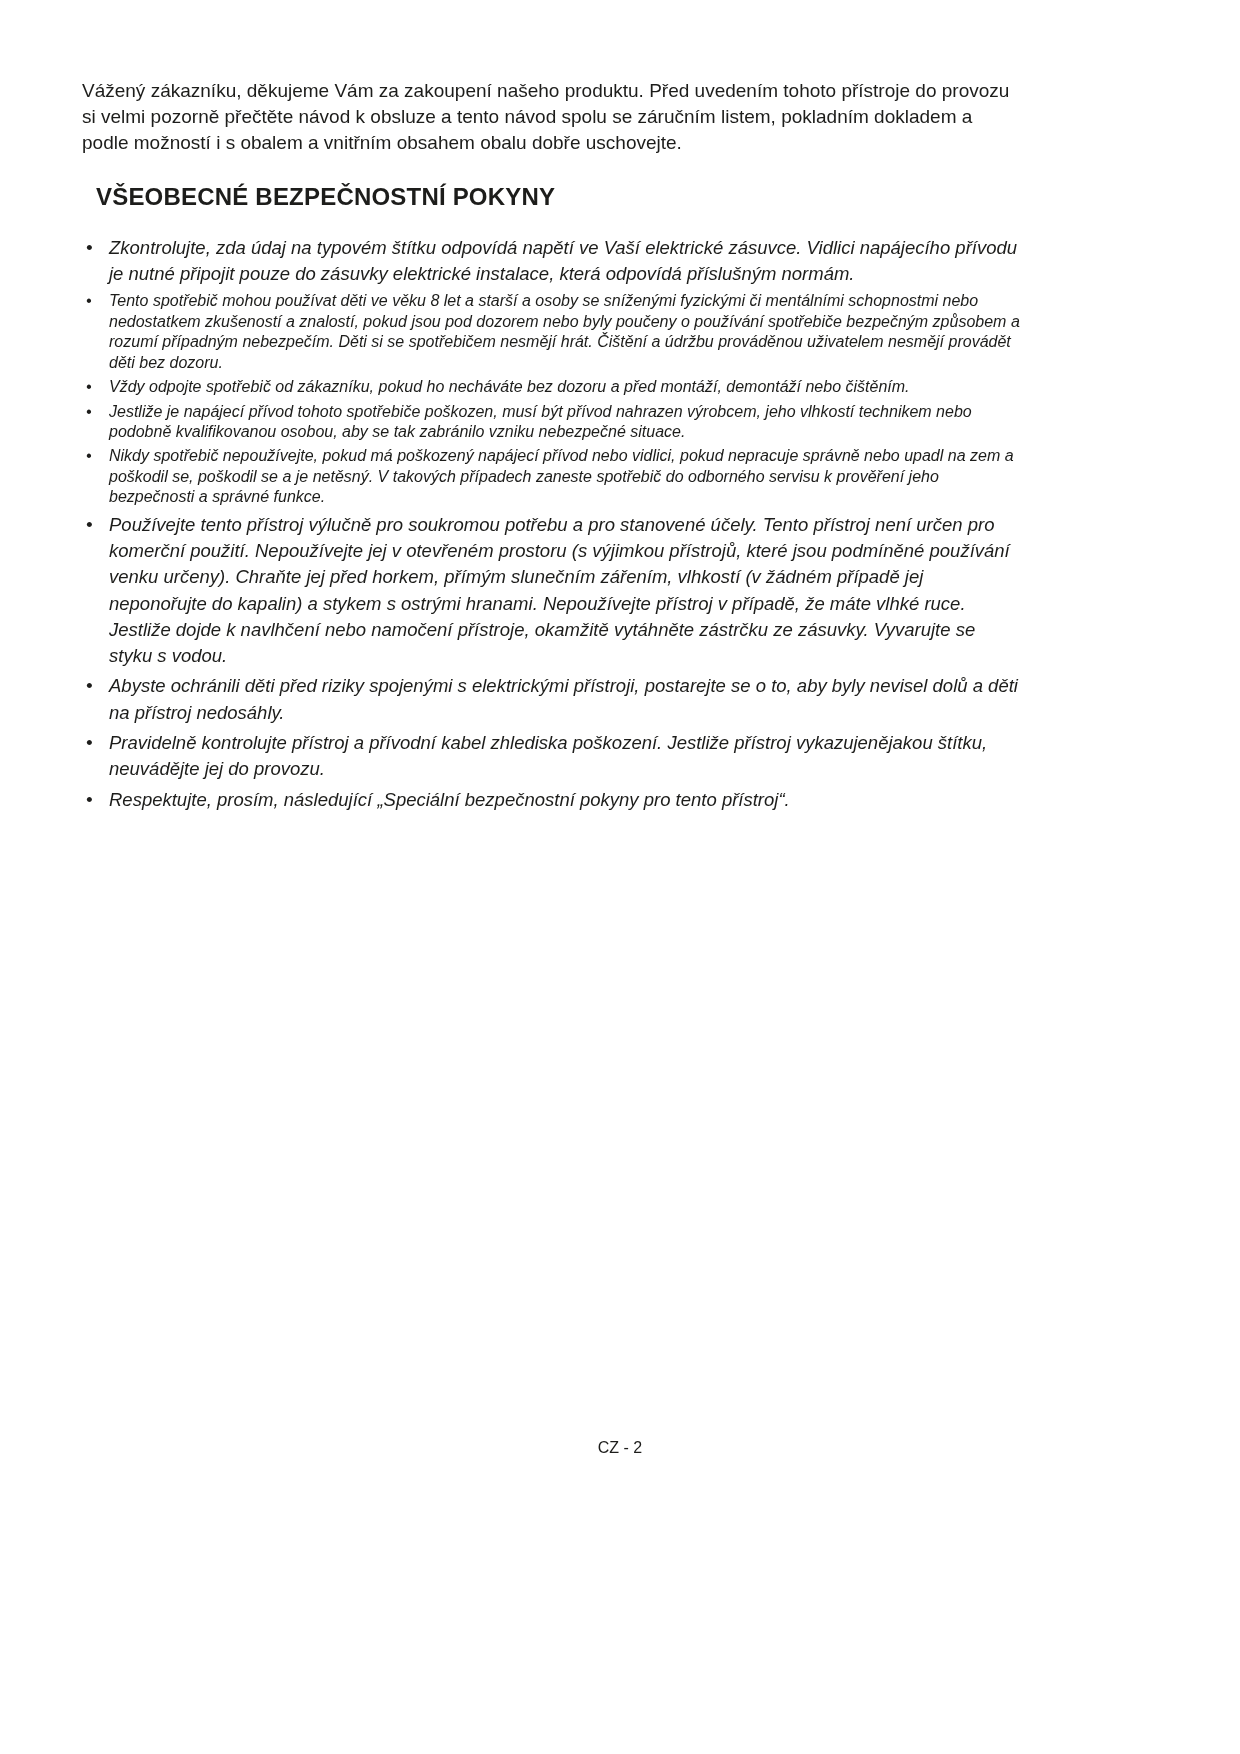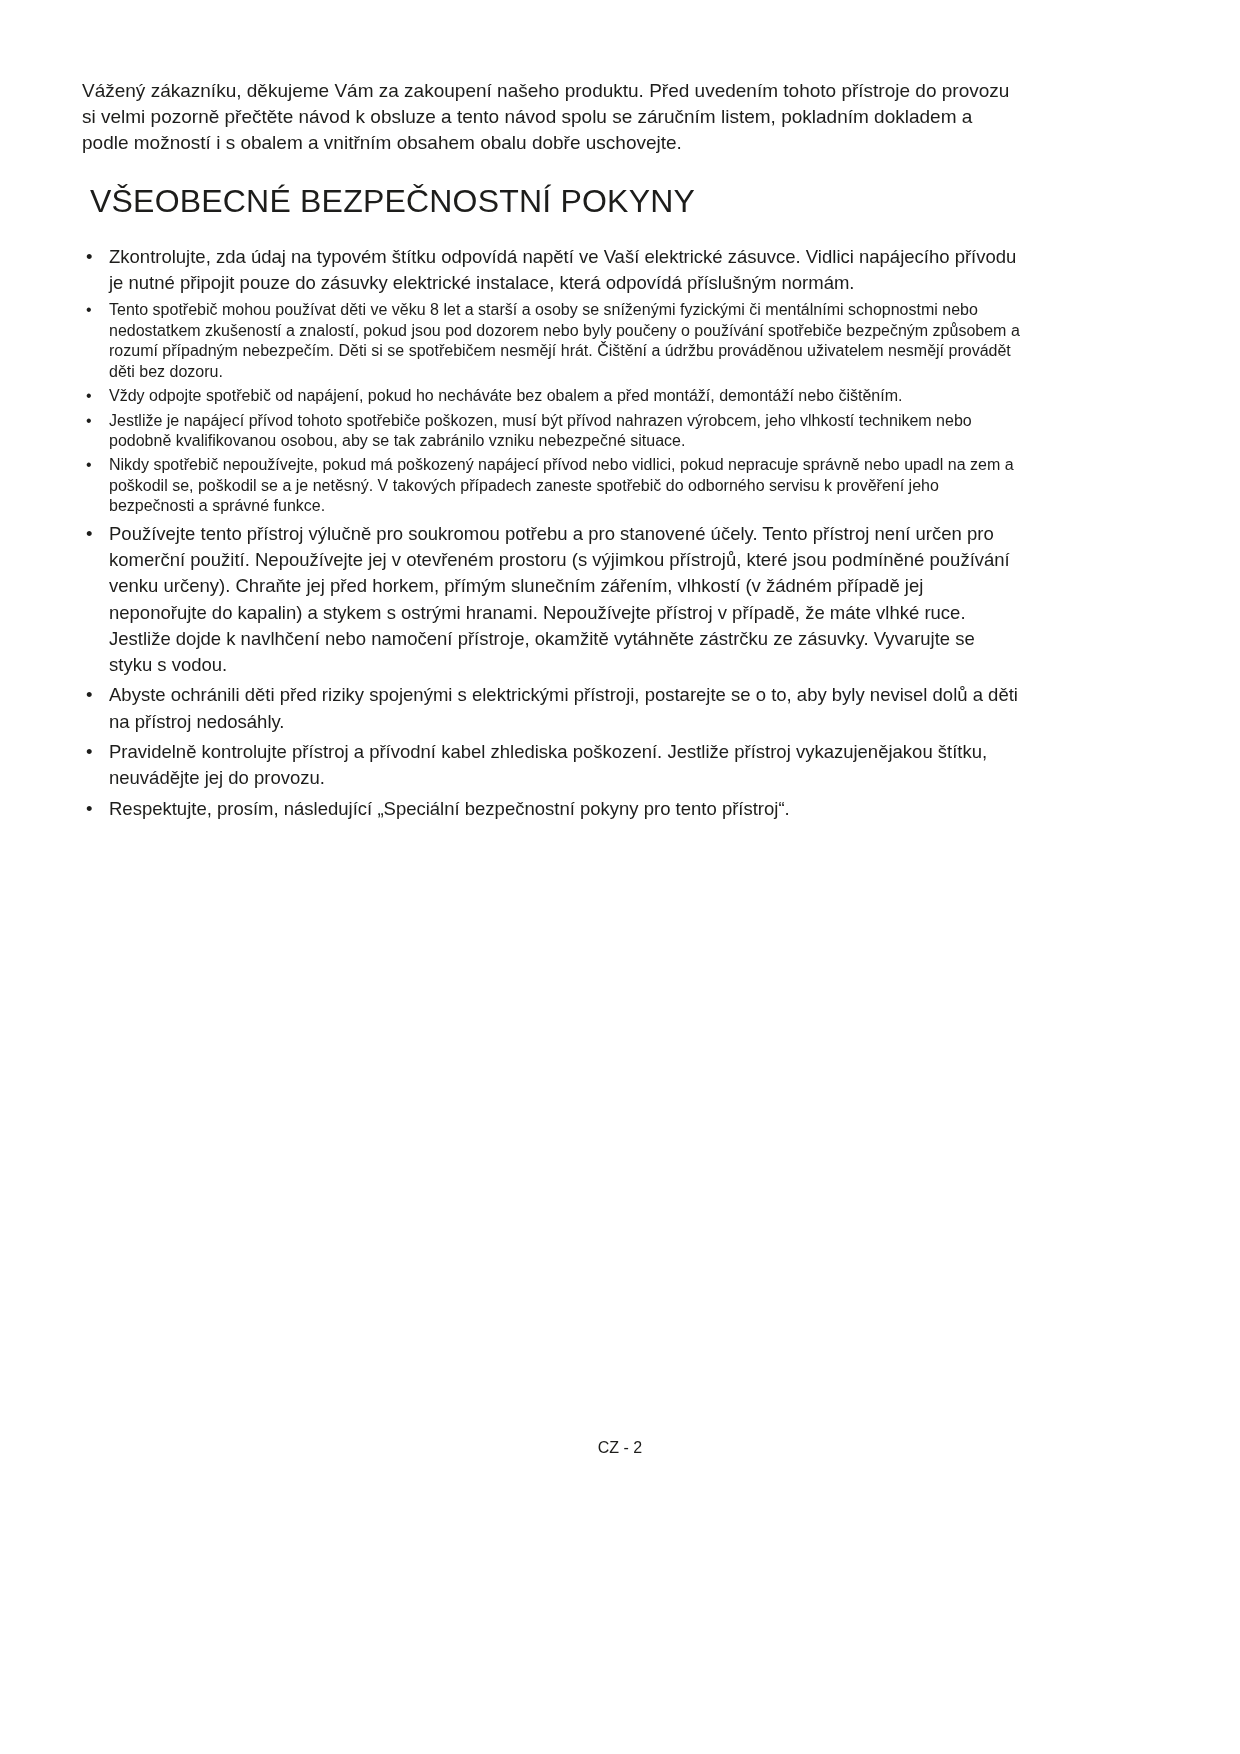--- a/index.html
+++ b/index.html
@@ -17,34 +17,35 @@
     font-family: "Liberation Sans", sans-serif;
     color: #1d1d1b;
     overflow: hidden;
   }
   .intro {
     margin: 0 0 26px 0;
     font-size: 19px;
     line-height: 1.38;
   }
   .heading {
-    margin: 0 0 24px 8px;
-    font-size: 32px;
-    font-weight: normal;
+    margin: 0 0 24px 14px;
+    font-size: 24px;
+    font-weight: bold;
     letter-spacing: 0.2px;
   }
   ul.safety-list {
     margin: 0;
     padding: 0;
     list-style: none;
   }
   ul.safety-list li {
     position: relative;
     padding-left: 27px;
     margin-bottom: 4px;
+    font-style: italic;
   }
   ul.safety-list li::before {
     content: "\2022";
     position: absolute;
     left: 4px;
     top: 0;
   }
   li.small {
     font-size: 18.5px;
     line-height: 1.42;
@@ -68,21 +69,21 @@
 
 <div class="page">
 
   <p class="intro">Vážený zákazníku, děkujeme Vám za zakoupení našeho produktu. Před uvedením tohoto přístroje do provozu si velmi pozorně přečtěte návod k obsluze a tento návod spolu se záručním listem, pokladním dokladem a podle možností i s obalem a vnitřním obsahem obalu dobře uschovejte.</p>
 
   <h1 class="heading">VŠEOBECNÉ BEZPEČNOSTNÍ POKYNY</h1>
 
   <ul class="safety-list">
     <li class="small">Zkontrolujte, zda údaj na typovém štítku odpovídá napětí ve Vaší elektrické zásuvce. Vidlici napájecího přívodu je nutné připojit pouze do zásuvky elektrické instalace, která odpovídá příslušným normám.</li>
     <li class="large">Tento spotřebič mohou používat děti ve věku 8 let a starší a osoby se sníženými fyzickými či mentálními schopnostmi nebo nedostatkem zkušeností a znalostí, pokud jsou pod dozorem nebo byly poučeny o používání spotřebiče bezpečným způsobem a rozumí případným nebezpečím. Děti si se spotřebičem nesmějí hrát. Čištění a údržbu prováděnou uživatelem nesmějí provádět děti bez dozoru.</li>
-    <li class="large">Vždy odpojte spotřebič od napájení, pokud ho necháváte bez obalem a před montáží, demontáží nebo čištěním.</li>
+    <li class="large">Vždy odpojte spotřebič od zákazníku, pokud ho necháváte bez dozoru a před montáží, demontáží nebo čištěním.</li>
     <li class="large">Jestliže je napájecí přívod tohoto spotřebiče poškozen, musí být přívod nahrazen výrobcem, jeho vlhkostí technikem nebo podobně kvalifikovanou osobou, aby se tak zabránilo vzniku nebezpečné situace.</li>
     <li class="large">Nikdy spotřebič nepoužívejte, pokud má poškozený napájecí přívod nebo vidlici, pokud nepracuje správně nebo upadl na zem a poškodil se, poškodil se a je netěsný. V takových případech zaneste spotřebič do odborného servisu k prověření jeho bezpečnosti a správné funkce.</li>
     <li class="small">Používejte tento přístroj výlučně pro soukromou potřebu a pro stanovené účely. Tento přístroj není určen pro komerční použití. Nepoužívejte jej v otevřeném prostoru (s výjimkou přístrojů, které jsou podmíněné používání venku určeny). Chraňte jej před horkem, přímým slunečním zářením, vlhkostí (v žádném případě jej neponořujte do kapalin) a stykem s ostrými hranami. Nepoužívejte přístroj v případě, že máte vlhké ruce. Jestliže dojde k navlhčení nebo namočení přístroje, okamžitě vytáhněte zástrčku ze zásuvky. Vyvarujte se styku s vodou.</li>
     <li class="small">Abyste ochránili děti před riziky spojenými s elektrickými přístroji, postarejte se o to, aby byly nevisel dolů a děti na přístroj nedosáhly.</li>
     <li class="small">Pravidelně kontrolujte přístroj a přívodní kabel zhlediska poškození. Jestliže přístroj vykazujenějakou štítku, neuvádějte jej do provozu.</li>
     <li class="small">Respektujte, prosím, následující „Speciální bezpečnostní pokyny pro tento přístroj“.</li>
   </ul>
 
   <div class="footer">CZ - 2</div>
 

